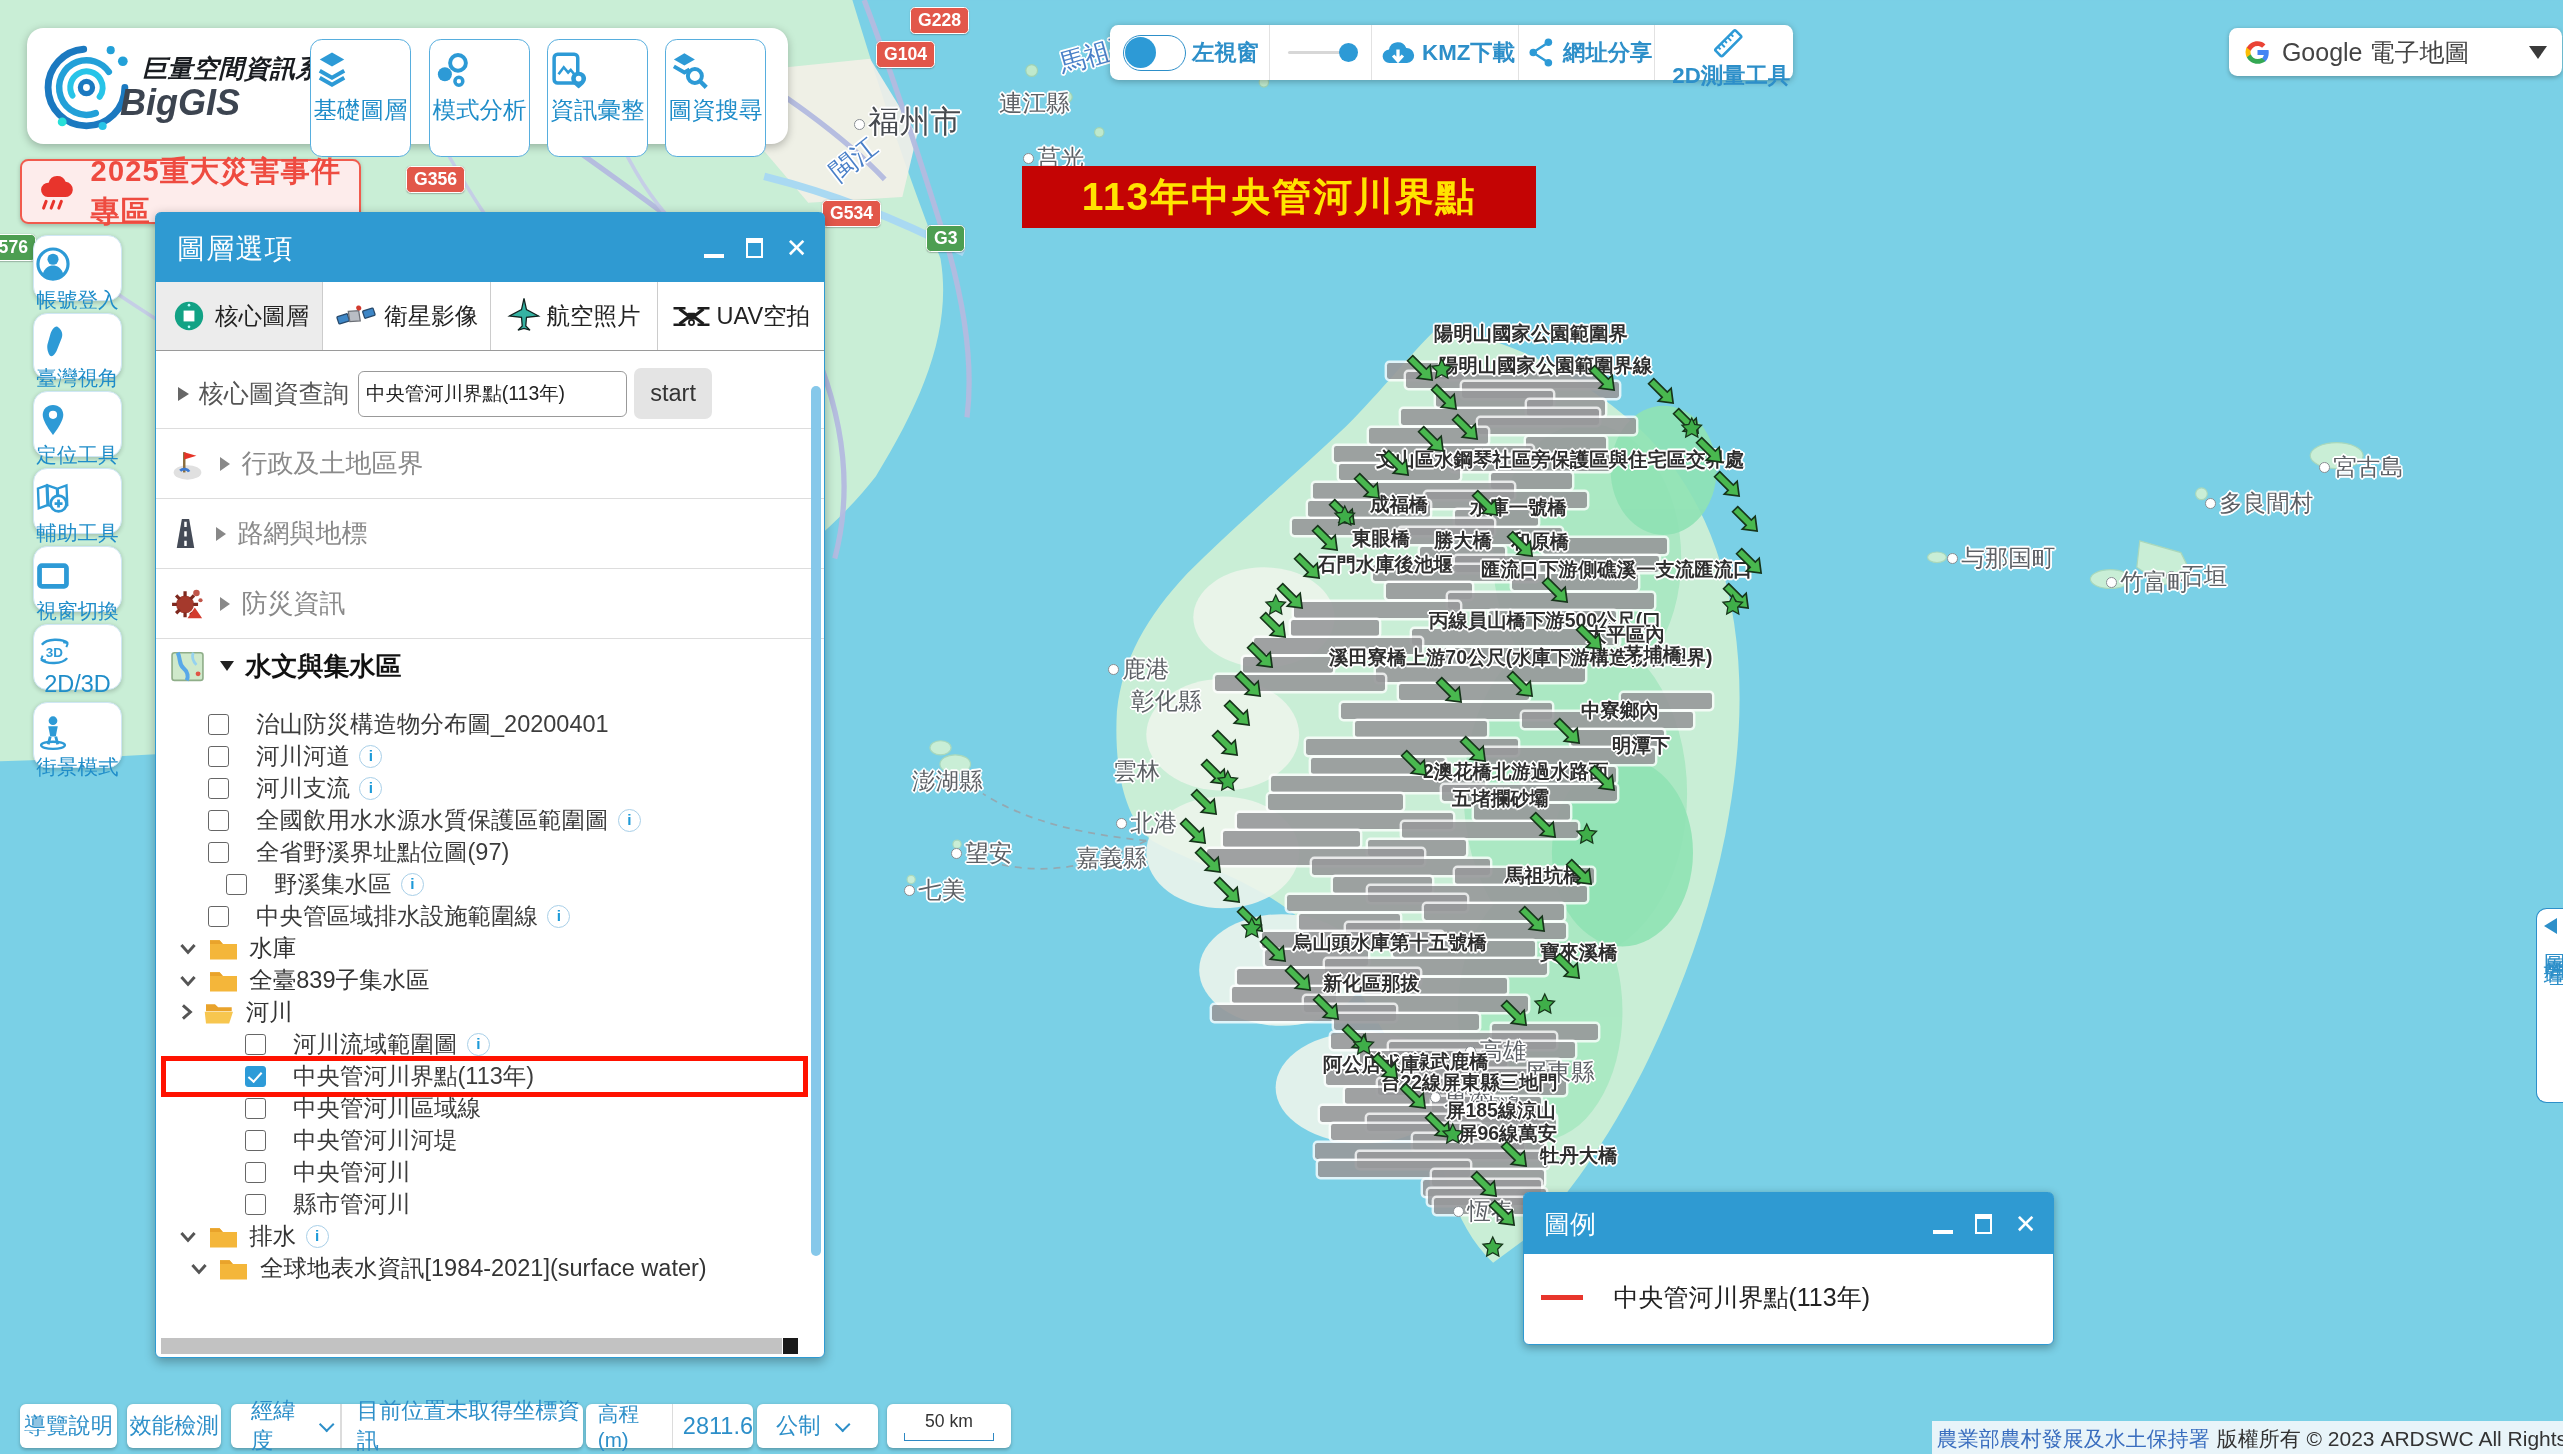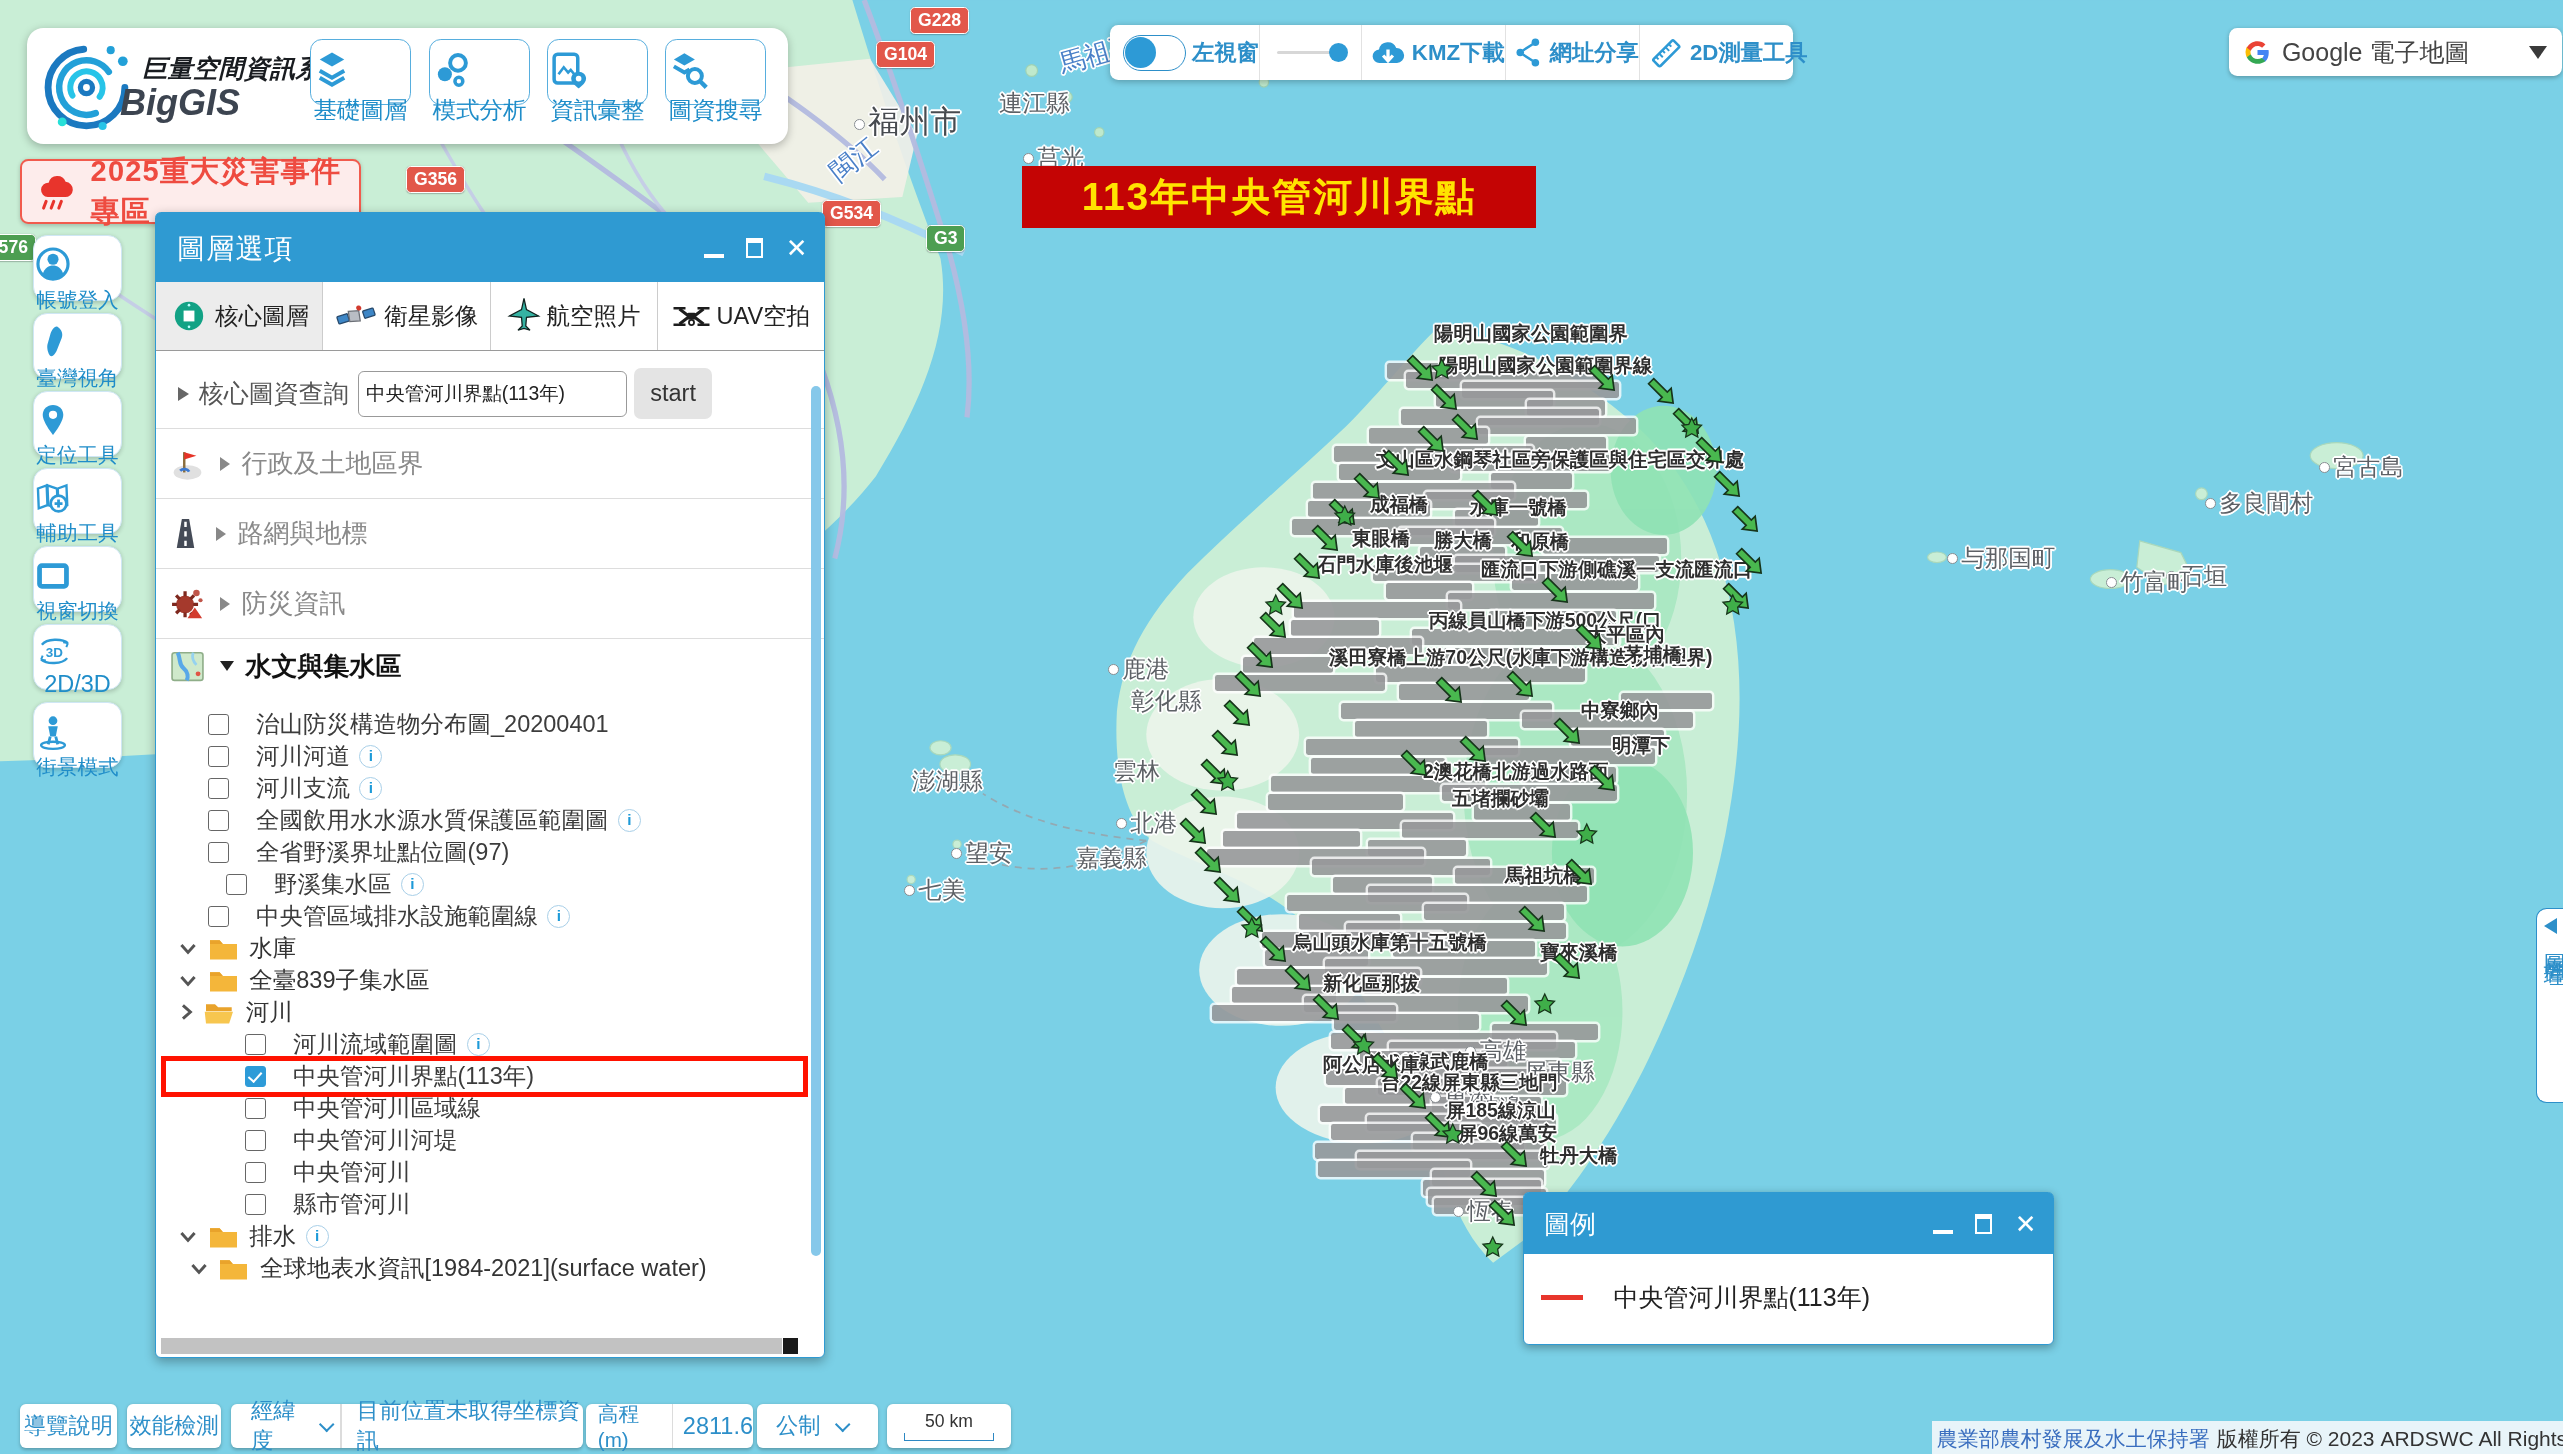--- a/index.html
+++ b/index.html
@@ -18,21 +18,21 @@
   .mlabel.poi{color:#2e2e2e;font-size:19.4px;font-weight:bold;}
   .cdot{display:inline-block;width:8.8px;height:8.8px;border-radius:50%;background:#fff;border:1.8px solid #8a8f94;margin-right:3.5px;vertical-align:1.8px;}
   .noise{position:absolute;height:16px;border-radius:2.4px;background:#98999b;opacity:.9;box-shadow:0 0 0 2.4px rgba(255,255,255,.85);}
   .marker{position:absolute;width:31px;height:31px;pointer-events:auto;}
   .marker.star{width:23.5px;height:23.5px;}
   
   #header-card{position:absolute;left:27px;top:28px;width:761px;height:116px;background:#fff;border-radius:16.5px;box-shadow:0 2.4px 8.2px rgba(0,0,0,.25);}
   #logo-swirl{position:absolute;left:15.3px;top:9.4px;}
   #brand-zh{position:absolute;left:115px;top:23.5px;font-size:25px;font-weight:bold;font-style:italic;color:#191c20;letter-spacing:0.6px;}
   #brand-en{position:absolute;left:93px;top:54px;font-size:36px;font-weight:bold;font-style:italic;color:#3c4450;}
-  .nav-btn{position:absolute;top:11.2px;width:101px;height:66px;background:#fff;border:1.8px solid #57aede;border-radius:11.8px;box-sizing:border-box;text-align:center;cursor:pointer;}
+  .nav-btn{position:absolute;top:11.2px;width:101px;height:118px;background:#fff;border:1.8px solid #57aede;border-radius:11.8px;box-sizing:border-box;text-align:center;cursor:pointer;}
   .nav-btn .ic{display:block;margin:8.2px auto 0;}
   .nav-btn .lb{display:block;margin-top:3.5px;font-size:23.5px;color:#1f8dc9;}
   
   #banner{position:absolute;left:20px;top:159px;width:341px;height:65px;background:#fdeceb;border:2.4px solid #f15b4d;border-radius:8.2px;box-sizing:border-box;display:flex;align-items:center;box-shadow:0 1.8px 4.7px rgba(0,0,0,.2);}
   #banner .lb{font-size:29px;font-weight:bold;color:#ee4b40;margin-left:10.6px;letter-spacing:1.2px;}
   
   #sidebar{position:absolute;left:33px;top:235px;width:89px;}
   .side-btn{width:89px;height:66px;margin-bottom:11.8px;background:#fff;border:1.2px solid #cfe7f5;border-radius:14px;box-sizing:border-box;text-align:center;box-shadow:0 1.8px 4.7px rgba(0,0,0,.18);cursor:pointer;}
   .side-btn .ic{display:block;margin:9.4px auto 0;}
   .side-btn .lb{display:block;margin-top:2.4px;font-size:20.6px;color:#1f8dc9;}
@@ -69,21 +69,21 @@
   .trow .tlb{font-size:23.5px;color:#3c3c3c;margin-left:27px;white-space:nowrap;}
   .trow.folder .tlb{margin-left:10.6px;color:#333;}
   .info-i{display:inline-flex;align-items:center;justify-content:center;width:21px;height:21px;border:1.8px solid #a8cfe8;border-radius:50%;color:#1d9ad8;font-size:15.3px;font-weight:bold;margin-left:9.4px;cursor:pointer;flex:none;}
   .trow.hl::after{content:"";position:absolute;left:4.7px;right:16.5px;top:-4.7px;bottom:-4.7px;border:5.3px solid #ff1200;pointer-events:none;}
   #v-scroll{position:absolute;right:2.9px;top:35px;width:10px;height:870px;background:#86c8ea;border-radius:5.3px;cursor:pointer;}
   #h-scroll{position:absolute;left:4.7px;bottom:3.5px;height:15.3px;width:621px;background:#c2c2c2;cursor:pointer;}
   #h-scroll::after{content:"";position:absolute;right:-16.5px;top:0;width:15.3px;height:15.3px;background:#1a1a1a;}
   
   #map-toolbar{position:absolute;left:1110px;top:25px;width:683px;height:55px;background:#fff;border-radius:8.2px;box-shadow:0 1.8px 5.9px rgba(0,0,0,.25);display:flex;align-items:center;}
   .tb-sec{height:100%;display:flex;align-items:center;border-right:1.2px solid #e2e2e2;}
-  .tb-sec:last-child{border-right:none;}
+  .tb-sec:last-child{border-right:none;flex-direction:column;}
   .tb-lb{font-size:22.3px;color:#2d8fc9;font-weight:bold;margin-left:5.9px;white-space:nowrap;}
   #toggle{width:63px;height:36px;border:1.8px solid #2d8fc9;border-radius:18px;box-sizing:border-box;margin-left:13px;position:relative;cursor:pointer;}
   #toggle::after{content:"";position:absolute;left:1.2px;top:1.2px;width:31px;height:31px;border-radius:50%;background:#2d9ad6;}
   #slider{width:82px;height:2.9px;background:#d7d7d7;border-radius:1.8px;margin:0 21px 0 17.6px;position:relative;cursor:pointer;}
   #slider::after{content:"";position:absolute;right:-8.2px;top:-8.2px;width:19px;height:19px;border-radius:50%;background:#2d9ad6;}
   
   #map-title{position:absolute;left:1022px;top:166px;width:514px;height:62px;background:#c40404;color:#ffe400;font-size:39px;font-weight:bold;display:flex;align-items:center;justify-content:center;letter-spacing:1.8px;}
   
   #basemap{position:absolute;left:2229px;top:28px;width:333px;height:48px;background:#fff;border-radius:8.2px;box-shadow:0 1.8px 4.7px rgba(0,0,0,.25);display:flex;align-items:center;cursor:pointer;}
   #basemap .lb{font-size:25px;color:#444;margin-left:10.6px;}

